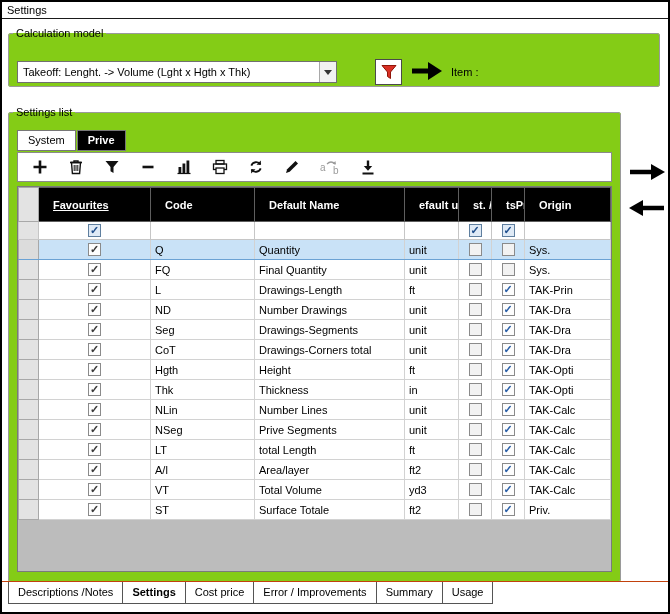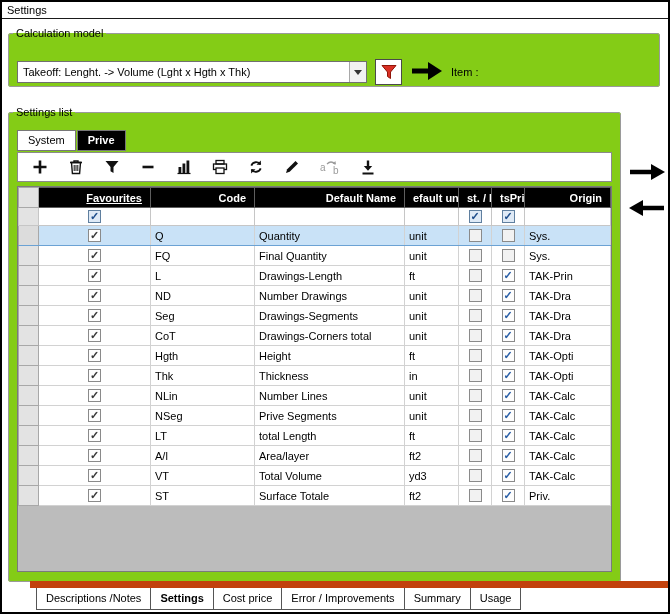--- a/index.html
+++ b/index.html
@@ -16,21 +16,21 @@
   }
 
   fieldset { position: absolute; border: 1px solid #9a9a9a; border-radius: 3px; background: #84cc16; }
   legend { font-size: 11px; padding: 0 3px; margin-left: 4px; }
 
   .g-calc { left: 6px; top: 25px; width: 652px; height: 60px; }
   .g-list { left: 6px; top: 90px; width: 613px; height: 476px; margin-top: 14px; }
 
   
   .combo {
-    position: absolute; left: 8px; top: 22px; width: 350px; height: 22px;
+    position: absolute; left: 8px; top: 22px; width: 320px; height: 22px;
     border: 1px solid #707070; background: #fff; display: flex; align-items: center;
   }
   .combo-text { flex: 1; padding: 0 5px; white-space: nowrap; overflow: hidden; }
   .combo-btn {
     width: 17px; height: 100%; border-left: 1px solid #a8a8a8; background: #f1f1f1;
     display: flex; align-items: center; justify-content: center;
   }
   .tri-down { width: 0; height: 0; border-left: 4px solid transparent; border-right: 4px solid transparent; border-top: 5px solid #333; }
 
   .filter-btn {
@@ -60,22 +60,22 @@
 
   
   .table-wrap {
     position: absolute; left: 8px; top: 68px; width: 595px; height: 386px;
     background: #bcbcbc; border: 1px solid #7a7a7a; overflow: hidden;
   }
   table { border-collapse: collapse; width: 100%; table-layout: fixed; font-size: 11px; }
   th, td { overflow: hidden; white-space: nowrap; }
 
   .hdr-row th {
-    background: #000; color: #fff; font-weight: bold; height: 20px;
-    border: 1px solid #5e5e5e; text-align: right; padding: 0 8px;
+    background: #000; color: #fff; font-weight: bold; height: 34px;
+    border: 1px solid #5e5e5e; text-align: left; padding: 0 14px;
   }
   .hdr-row th.sel-col-h { background: #e3e3e3; border: 1px solid #a8a8a8; }
   .u { text-decoration: underline; }
 
   .filter-row td { background: #fff; height: 18px; border: 1px solid #c6c6c6; text-align: center; }
   .filter-row td.sel-cell { background: #e3e3e3; }
 
   tbody td { background: #fff; height: 20px; border: 1px solid #d2d2d2; padding: 0 4px; }
   tbody td.sel-cell { background: #e3e3e3; border: 1px solid #a8a8a8; padding: 0; }
   td.center, .c-fav, .c-def, .c-priv { text-align: center; }
@@ -92,22 +92,22 @@
   .cb.checked { background: #fdfdfd; }
   .cb.checked::after { content: "\2713"; }
   .cb.hdr { border-color: #5f7f9f; background: #dfeaf6; color: #1f4e8c; }
   .c-priv .cb.checked { color: #2b5fa6; }
 
   
   .nav-arrows { position: absolute; left: 625px; top: 160px; width: 42px; display: flex; flex-direction: column; gap: 16px; }
 
   
   .bottom-tabs {
-    position: absolute; left: 0; right: 0; top: 579px; border-top: 7px solid #c2410c;
-    display: flex; align-items: flex-start; padding-left: 6px; background: #fff; margin-left: 28px;
+    position: absolute; left: 0; right: 0; top: 579px; border-top: 1px solid #c2410c;
+    display: flex; align-items: flex-start; padding-left: 6px; background: #fff;
   }
   .btab { padding: 4px 9px 5px; border: 1px solid #555; border-top: none; background: #fff; cursor: pointer; }
   .btab + .btab { margin-left: -1px; }
   .btab.selected { font-weight: bold; }
 </style>
 </head>
 <body>
 
 <div class="window">
 

